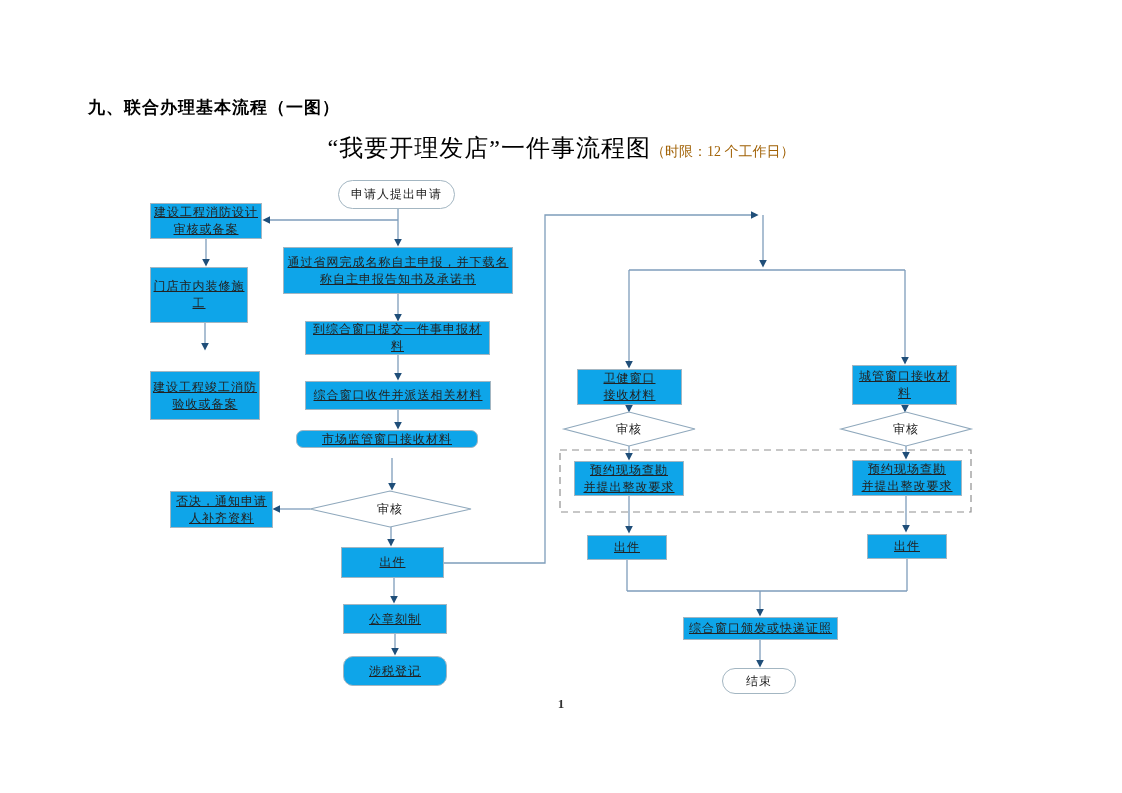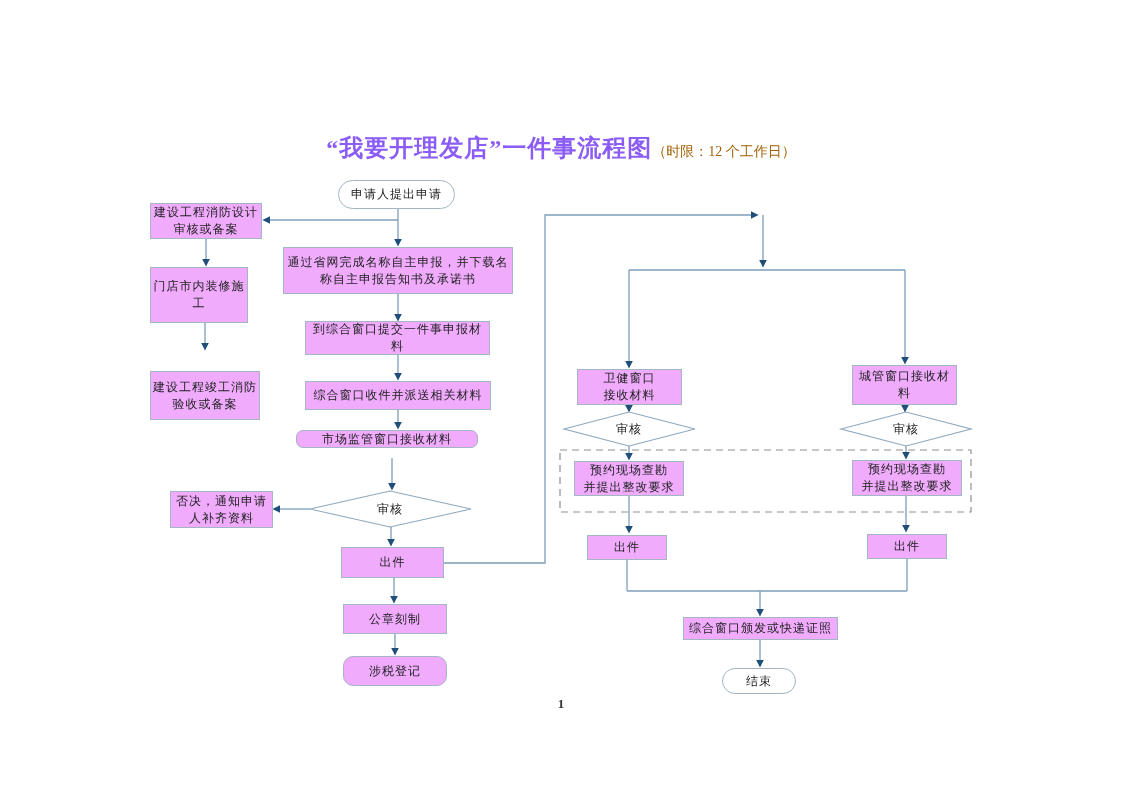--- a/index.html
+++ b/index.html
@@ -1,36 +1,37 @@
 <!DOCTYPE html>
 <html><head>
 <meta charset="utf-8">
 <style>
   html,body{margin:0;padding:0;background:#ffffff;}
   #page{position:relative;width:1122px;height:793px;background:#ffffff;overflow:hidden;
         font-family:"Liberation Serif","DejaVu Serif",serif;color:#1b1b1b;}
   .heading{position:absolute;left:88px;top:96px;font-family:"Liberation Sans","DejaVu Sans",sans-serif;
            font-weight:bold;font-size:17px;color:#000;letter-spacing:1px;}
   .subtitle{position:absolute;left:0;right:0;top:132px;text-align:center;white-space:nowrap;}
-  .subtitle .main{font-size:24px;font-weight:bold;letter-spacing:1px;color:#8b5cf6;}
+  .subtitle .main{font-size:24px;font-weight:normal;letter-spacing:1px;color:#000000;}
   .subtitle .note{font-size:14px;font-weight:normal;color:#a16207;}
   .box,.oval,.dlabel{position:absolute;box-sizing:border-box;display:flex;align-items:center;justify-content:center;
         text-align:center;font-size:12px;line-height:1.4;letter-spacing:1px;white-space:pre-line;color:#222;}
-  .box{background:#f0abfc;border:1px solid #a3b6c2;z-index:2;}
+  .box{background:#0ea5e9;border:1px solid #a3b6c2;z-index:2;text-decoration:underline;}
   .oval{background:#ffffff;border:1px solid #a3b6c2;z-index:2;border-radius:16px;}
   .dlabel{background:transparent;z-index:3;}
   #wires{position:absolute;left:0;top:0;z-index:1;}
   .pagenum{position:absolute;left:0;right:0;top:696px;text-align:center;
            font-family:"Liberation Serif","DejaVu Serif",serif;font-size:13px;font-weight:bold;color:#333;}
 </style>
 </head>
 <body>
 
 <div id="page">
 
+  <div class="heading">九、联合办理基本流程（一图）</div>
 
   <div class="subtitle">
     <span class="main">“我要开理发店”一件事流程图</span><span class="note">（时限：12 个工作日）</span>
   </div>
 
   <svg id="wires" width="1122" height="793" viewBox="0 0 1122 793">
     <defs>
       <marker id="arr" viewBox="0 0 10 10" refX="3" refY="5" markerWidth="8" markerHeight="8" markerUnits="userSpaceOnUse" orient="auto">
         <path d="M0,0 L10,5 L0,10 z" fill="#1f4e79"></path>
       </marker>

